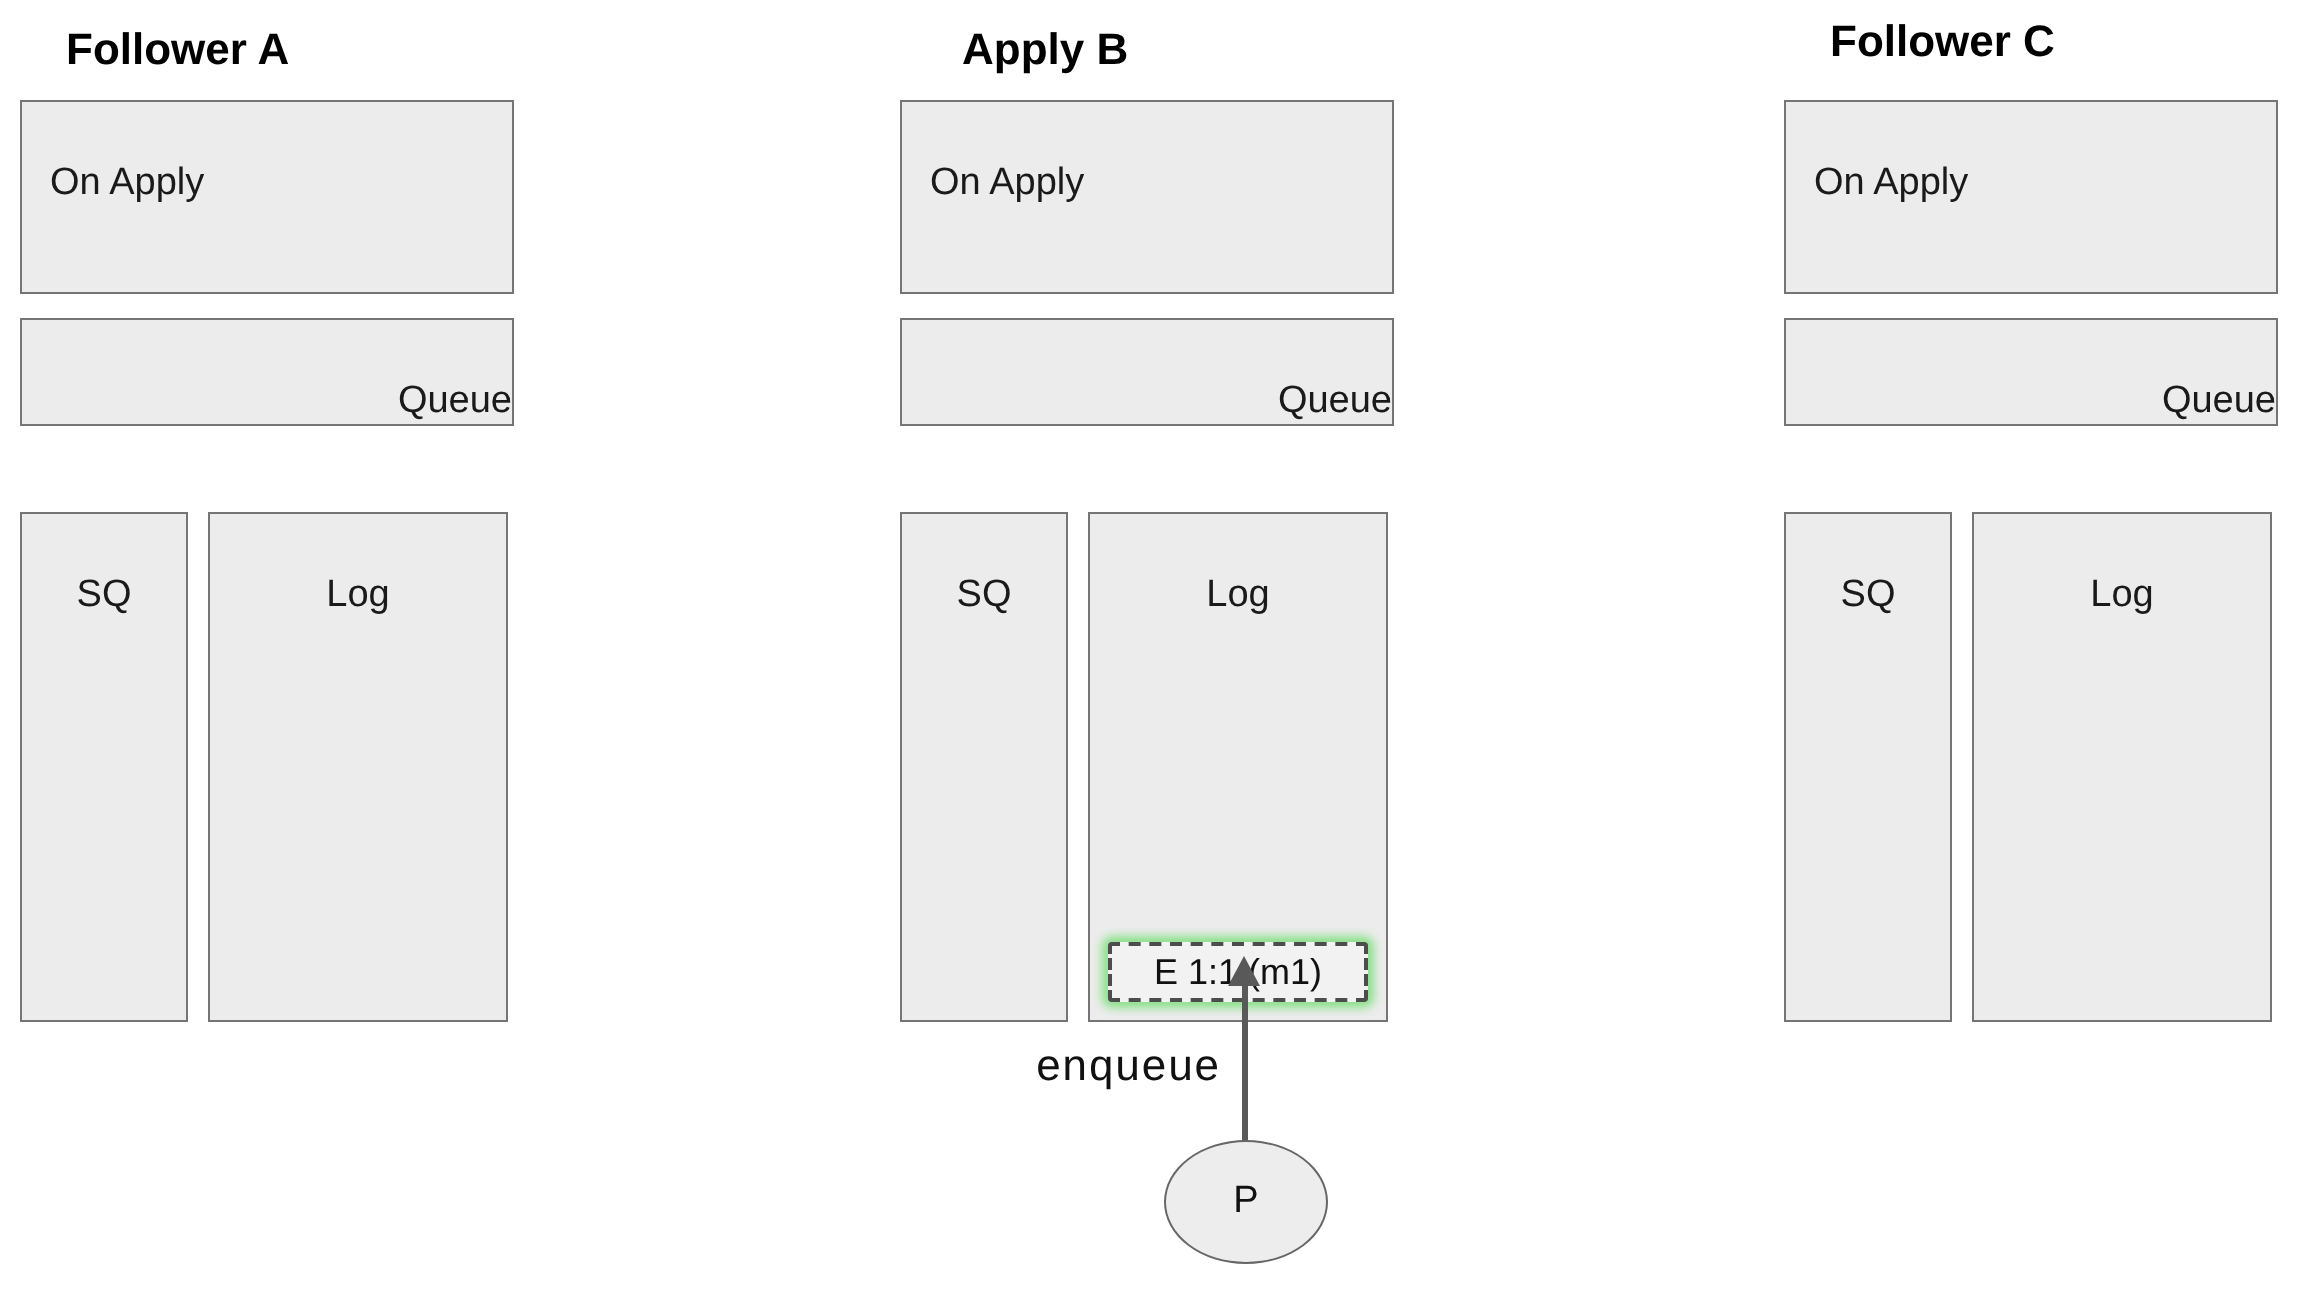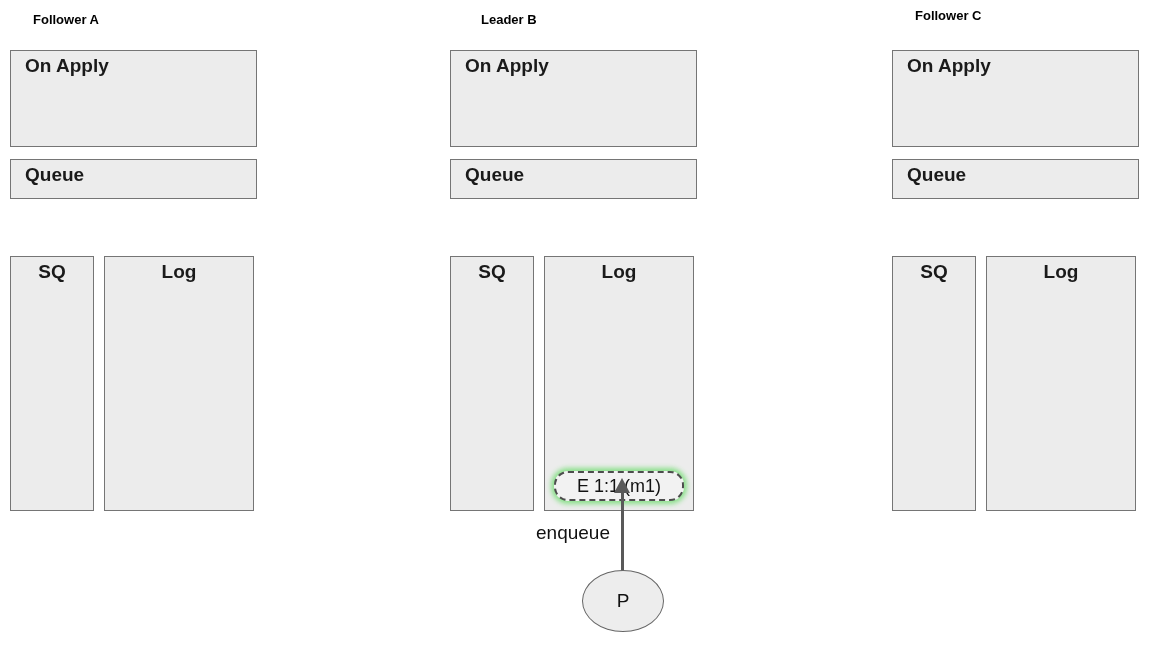--- a/index.html
+++ b/index.html
@@ -13,51 +13,51 @@
     overflow: hidden;
   }
   .node-col {
     position: absolute;
     top: 0;
     width: 247px;
     height: 480px;
   }
   .node-title {
     position: absolute;
-    font-size: 13px;
+    font-size: 22px;
     font-weight: bold;
     color: #000000;
     white-space: nowrap;
   }
   .box {
     position: absolute;
     background: #ececec;
     border: 1.5px solid #757575;
     box-sizing: border-box;
     font-size: 19px;
     color: #1a1a1a;
   }
-  .box .lbl { display: block; padding-top: 4px; font-weight: bold; }
+  .box .lbl { display: block; padding-top: 30px; }
   .box.align-left .lbl { padding-left: 14px; }
   .box.align-center { text-align: center; margin-top: 32px; }
 
   .on-apply { left: 0; top: 50px;  width: 247px; height: 97px; }
-  .queue    { left: 0; top: 159px; width: 247px; height: 40px; }
+  .queue    { left: 0; top: 159px; width: 247px; height: 54px; text-align: right; }
   .sq       { left: 0; top: 224px; width: 84px;  height: 255px; }
   .log      { left: 94px; top: 224px; width: 150px; height: 255px; }
 
   .log-entry {
     position: absolute;
     left: 9px;
     right: 9px;
     bottom: 9px;
     height: 30px;
     background: #f2f2f2;
     border: 2px dashed #4d4d4d;
-    border-radius: 14px;
+    border-radius: 2px;
     box-sizing: border-box;
     display: flex;
     align-items: center;
     justify-content: center;
     font-size: 18px;
     color: #111111;
   }
   .log-entry.highlight {
     box-shadow: 0 0 5px 3px #8ae08a;
   }
@@ -79,23 +79,24 @@
     border-left: 8px solid transparent;
     border-right: 8px solid transparent;
     border-bottom: 15px solid #595959;
   }
   .edge-label {
     position: absolute;
     left: 508px;
     top: 522px;
     width: 102px;
     text-align: right;
-    font-size: 19px;
+    font-size: 22px;
     color: #111111;
     white-space: nowrap;
+    font-family: Liberation Mono, monospace;
   }
   .producer {
     position: absolute;
     left: 582px;
     top: 570px;
     width: 82px;
     height: 62px;
     background: #ededed;
     border: 1.5px solid #666666;
     border-radius: 50%;
@@ -122,21 +123,21 @@
     </div>
     <div class="box sq align-center">
       <span class="lbl">SQ</span>
     </div>
     <div class="box log align-center">
       <span class="lbl">Log</span>
     </div>
   </div>
 
   <div class="node-col" style="left:450px">
-    <div class="node-title" style="left:31px; top:12px">Leader B</div>
+    <div class="node-title" style="left:31px; top:12px">Apply B</div>
     <div class="box on-apply align-left">
       <span class="lbl">On Apply</span>
     </div>
     <div class="box queue align-left">
       <span class="lbl">Queue</span>
     </div>
     <div class="box sq align-center">
       <span class="lbl">SQ</span>
     </div>
     <div class="box log align-center">

